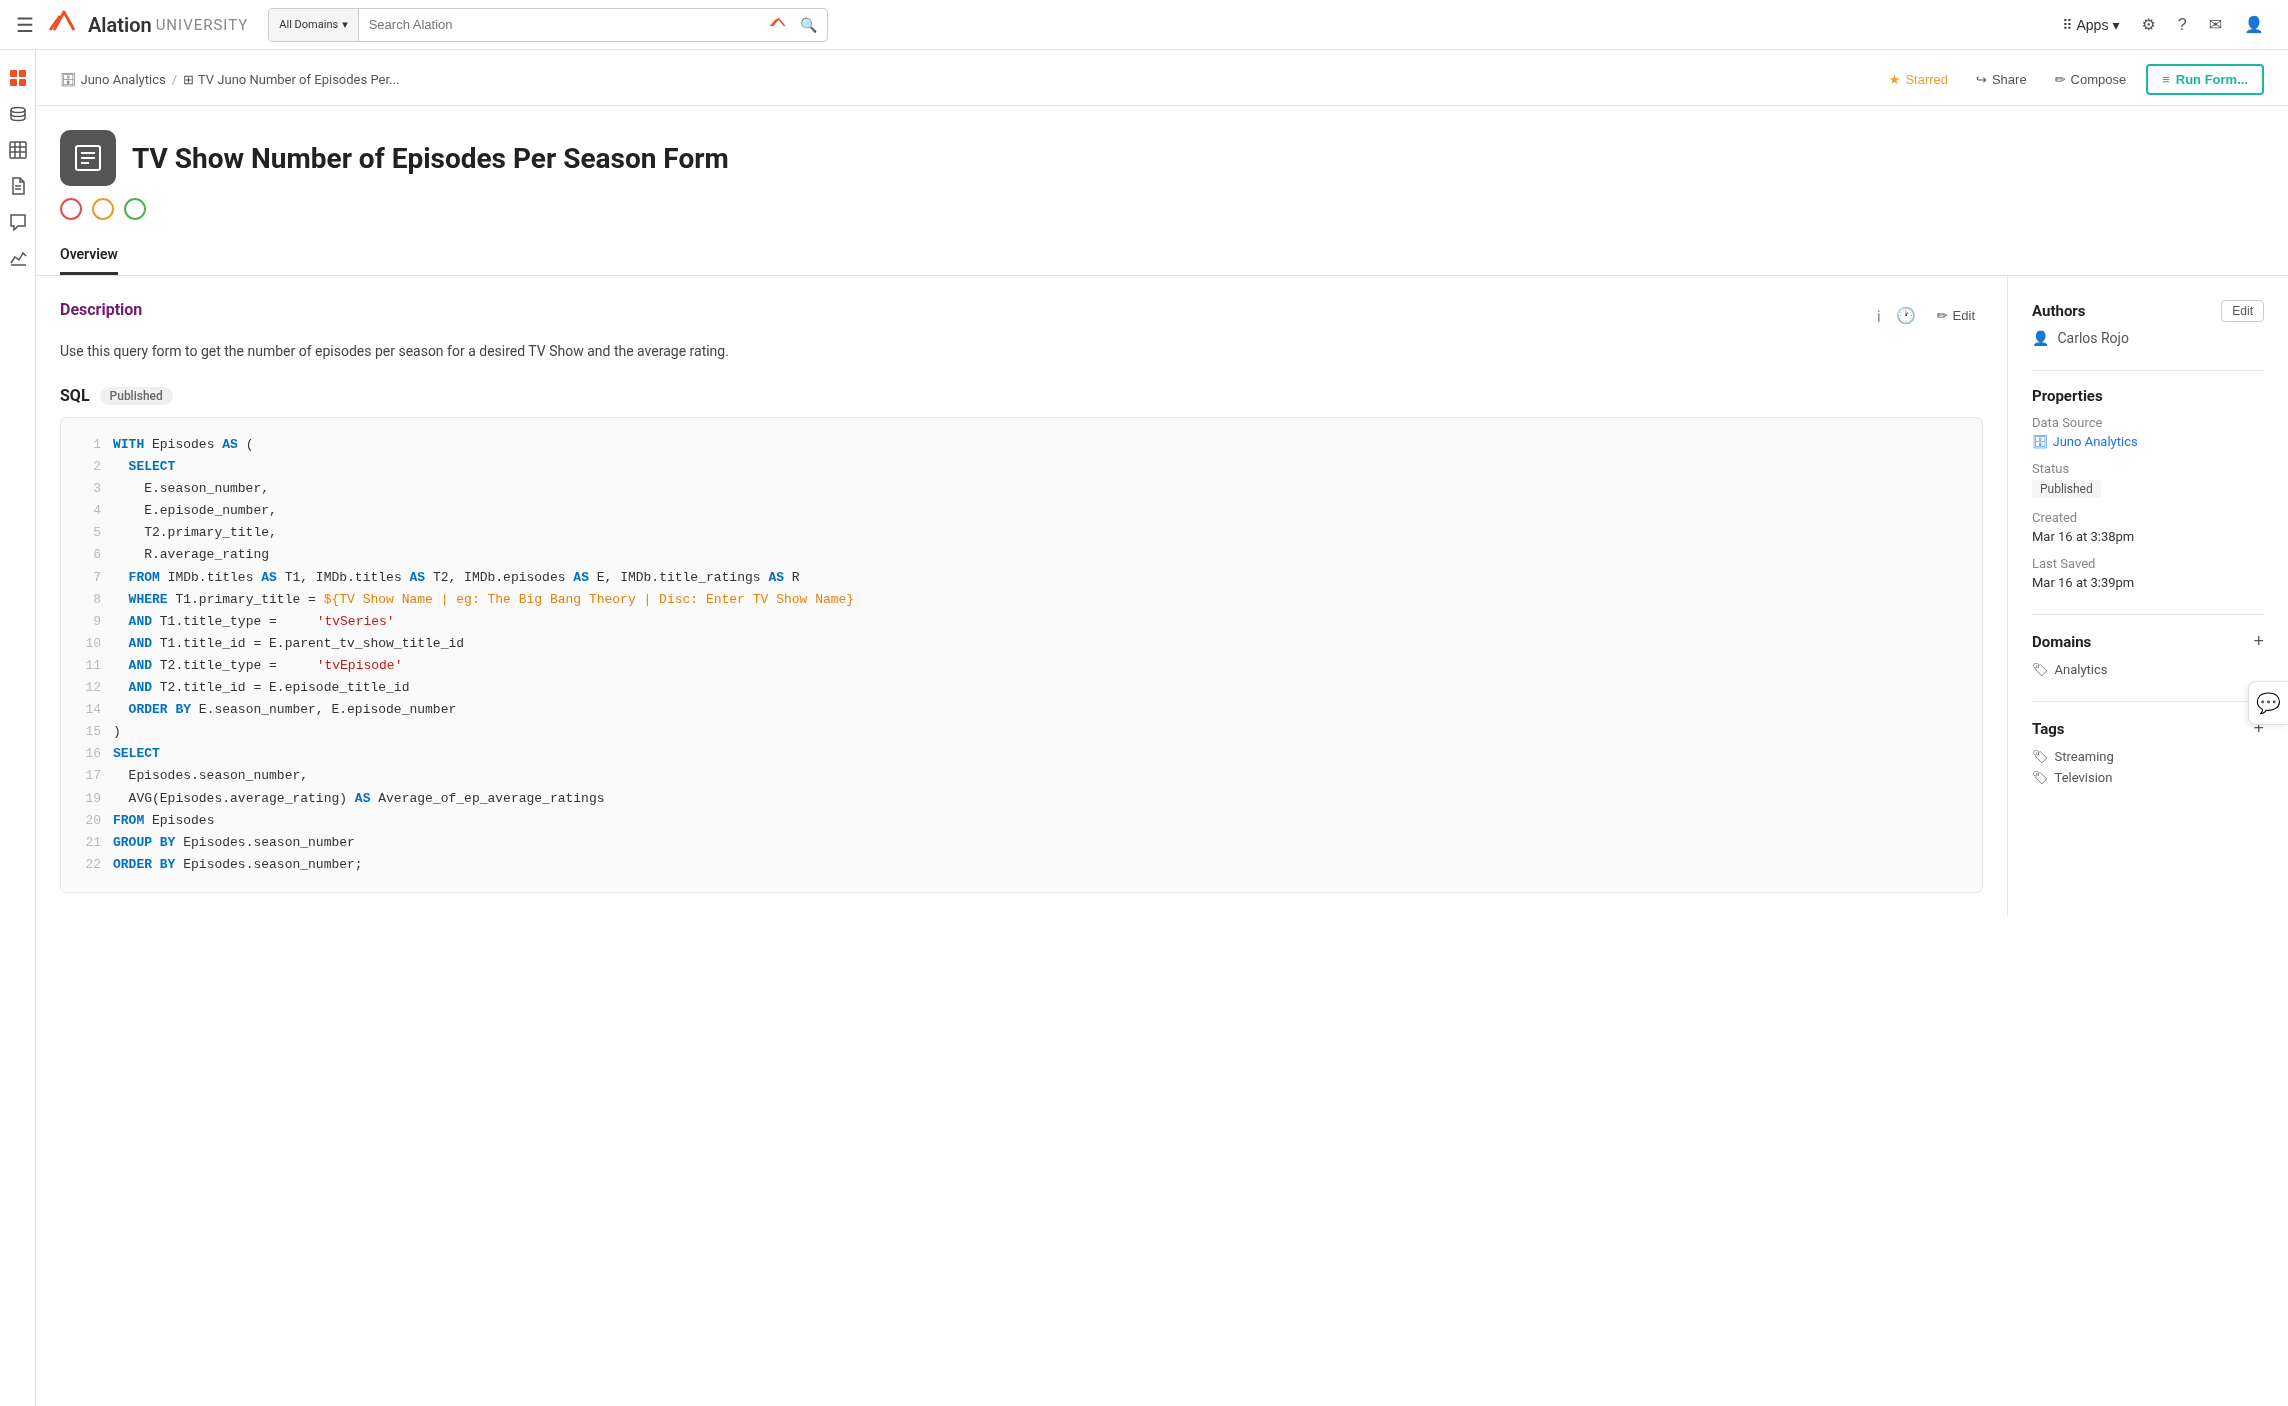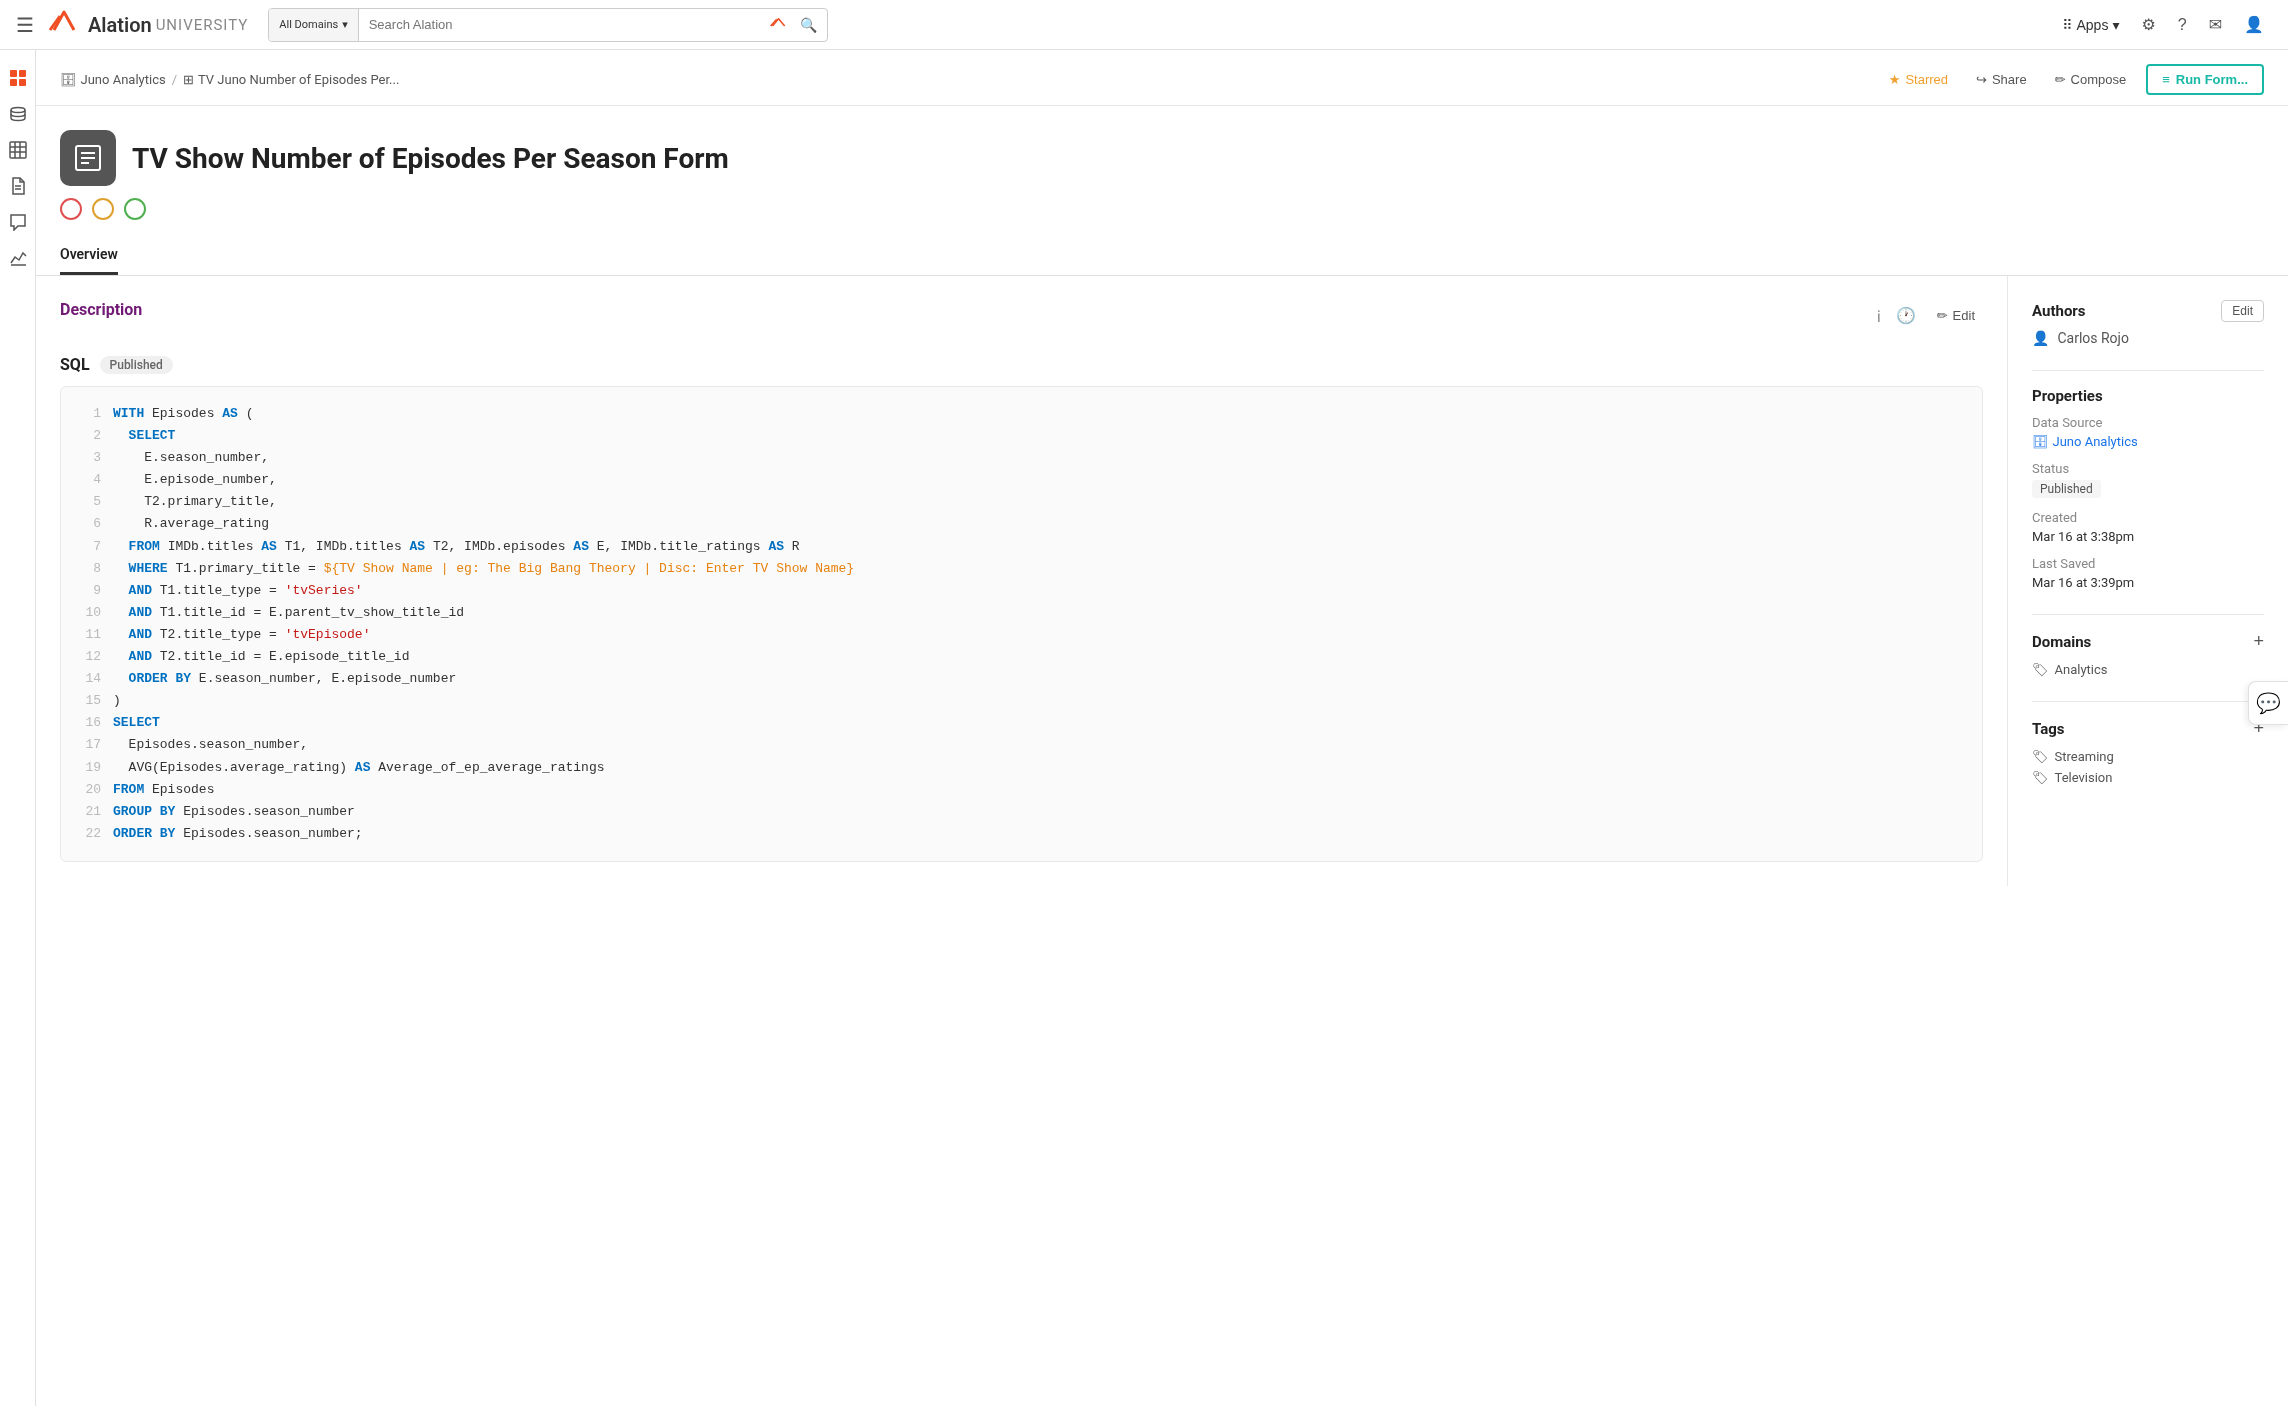--- a/index.html
+++ b/index.html
@@ -119,21 +119,21 @@
     }
     .code-block {
       background: #fafafa; border: 1px solid #e8e8e8; border-radius: 6px;
       padding: 16px; font-family: 'Courier New', Courier, monospace; font-size: 13px;
       line-height: 1.7; overflow-x: auto;
     }
     .code-line { display: flex; gap: 12px; }
     .line-num { color: #bbb; min-width: 24px; text-align: right; user-select: none; }
     .line-code { color: #333; white-space: pre; }
     .kw { color: #0070c1; font-weight: 600; }
-    .str { color: #c41a16; }
+    .str { color: #c41a16; margin-left: 32px; }
     .template-str { color: #e6820e; }
     .fn { color: #333; }
 
     
     .authors-section { margin-bottom: 24px; }
     .author-item { display: flex; align-items: center; gap: 8px; color: #555; font-size: 14px; margin-top: 8px; }
     .section-divider { border: none; border-top: 1px solid #e8e8e8; margin: 16px 0; }
     .properties-section { margin-bottom: 24px; }
     .prop-label { font-size: 13px; color: #888; margin-bottom: 4px; }
     .prop-value { font-size: 13px; color: #333; margin-bottom: 12px; }
@@ -313,20 +313,21 @@
         <span class="section-title">Description</span>
         <div class="section-actions">
           <button class="icon-btn">ℹ</button>
           <button class="icon-btn">🕐</button>
           <button class="edit-btn-outline">
             <span>✏</span>
             <span>Edit</span>
           </button>
         </div>
       </div>
+      <p class="desc-text">Use this query form to get the number of episodes per season for a desired TV Show and the average rating.</p>
 
       <div class="sql-header">
         <span class="sql-label">SQL</span>
         <span class="published-badge">Published</span>
       </div>
 
       <div class="code-block">
 
         <div class="code-line">
           <span class="line-num">1</span>

